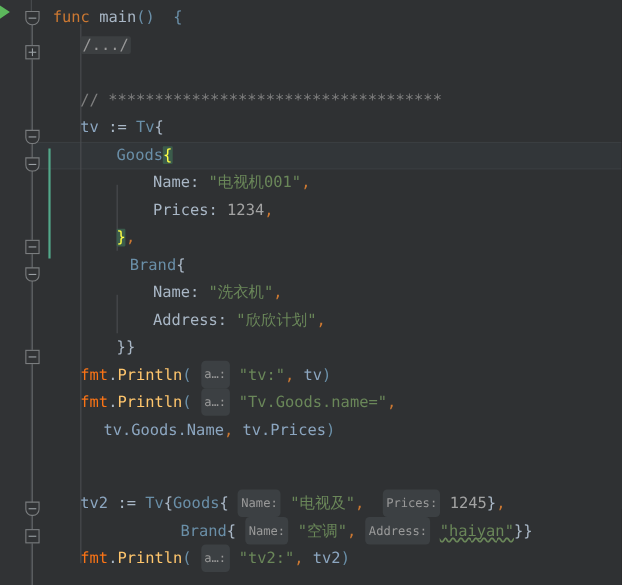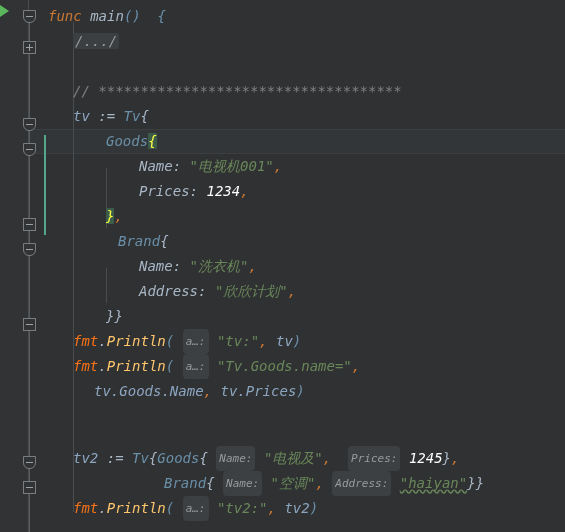--- a/index.html
+++ b/index.html
@@ -47,21 +47,20 @@
   }
   
   .change-bar{
     position:absolute;left:44px;width:2px;background:#53a88a;
   }
   
   .code{
     position:absolute;left:48px;top:0;right:0;bottom:0;
     font-size:14px;line-height:25px;
     white-space:pre;
-    font-style:italic;
   }
   .line{
     position:absolute;left:0;right:-48px;height:25px;
     padding-left:0;
     box-sizing:border-box;
   }
   .line .txt{position:absolute;left:0;top:0;}
   .caret-line{
     position:absolute;left:0;right:0;height:25px;
     background:#323639;
@@ -70,21 +69,21 @@
   }
   .indent-guide{
     position:absolute;width:1px;background:#4a4d50;
   }
   
   .kw      {color:#cc7832;}
   .fn      {color:#ffc66d;}
   .ident   {color:#a9b7c6;}
   .type    {color:#6a8fa8;}
   .str     {color:#6a8759;}
-  .num     {color:#ffffff;}
+  .num     {color:#a3a3a3;}
   .cmt     {color:#808080;}
   .punc    {color:#a9b7c6;}
   .brace   {color:#a9b7c6;}
   .pkg     {color:#f97316;}
   .var     {color:#8ca6c0;}
   .comma   {color:#cc7832;}
   .match-brace{
     background:#3b5c4b;color:#ffff45;border-radius:1px;
   }
   .folded{

